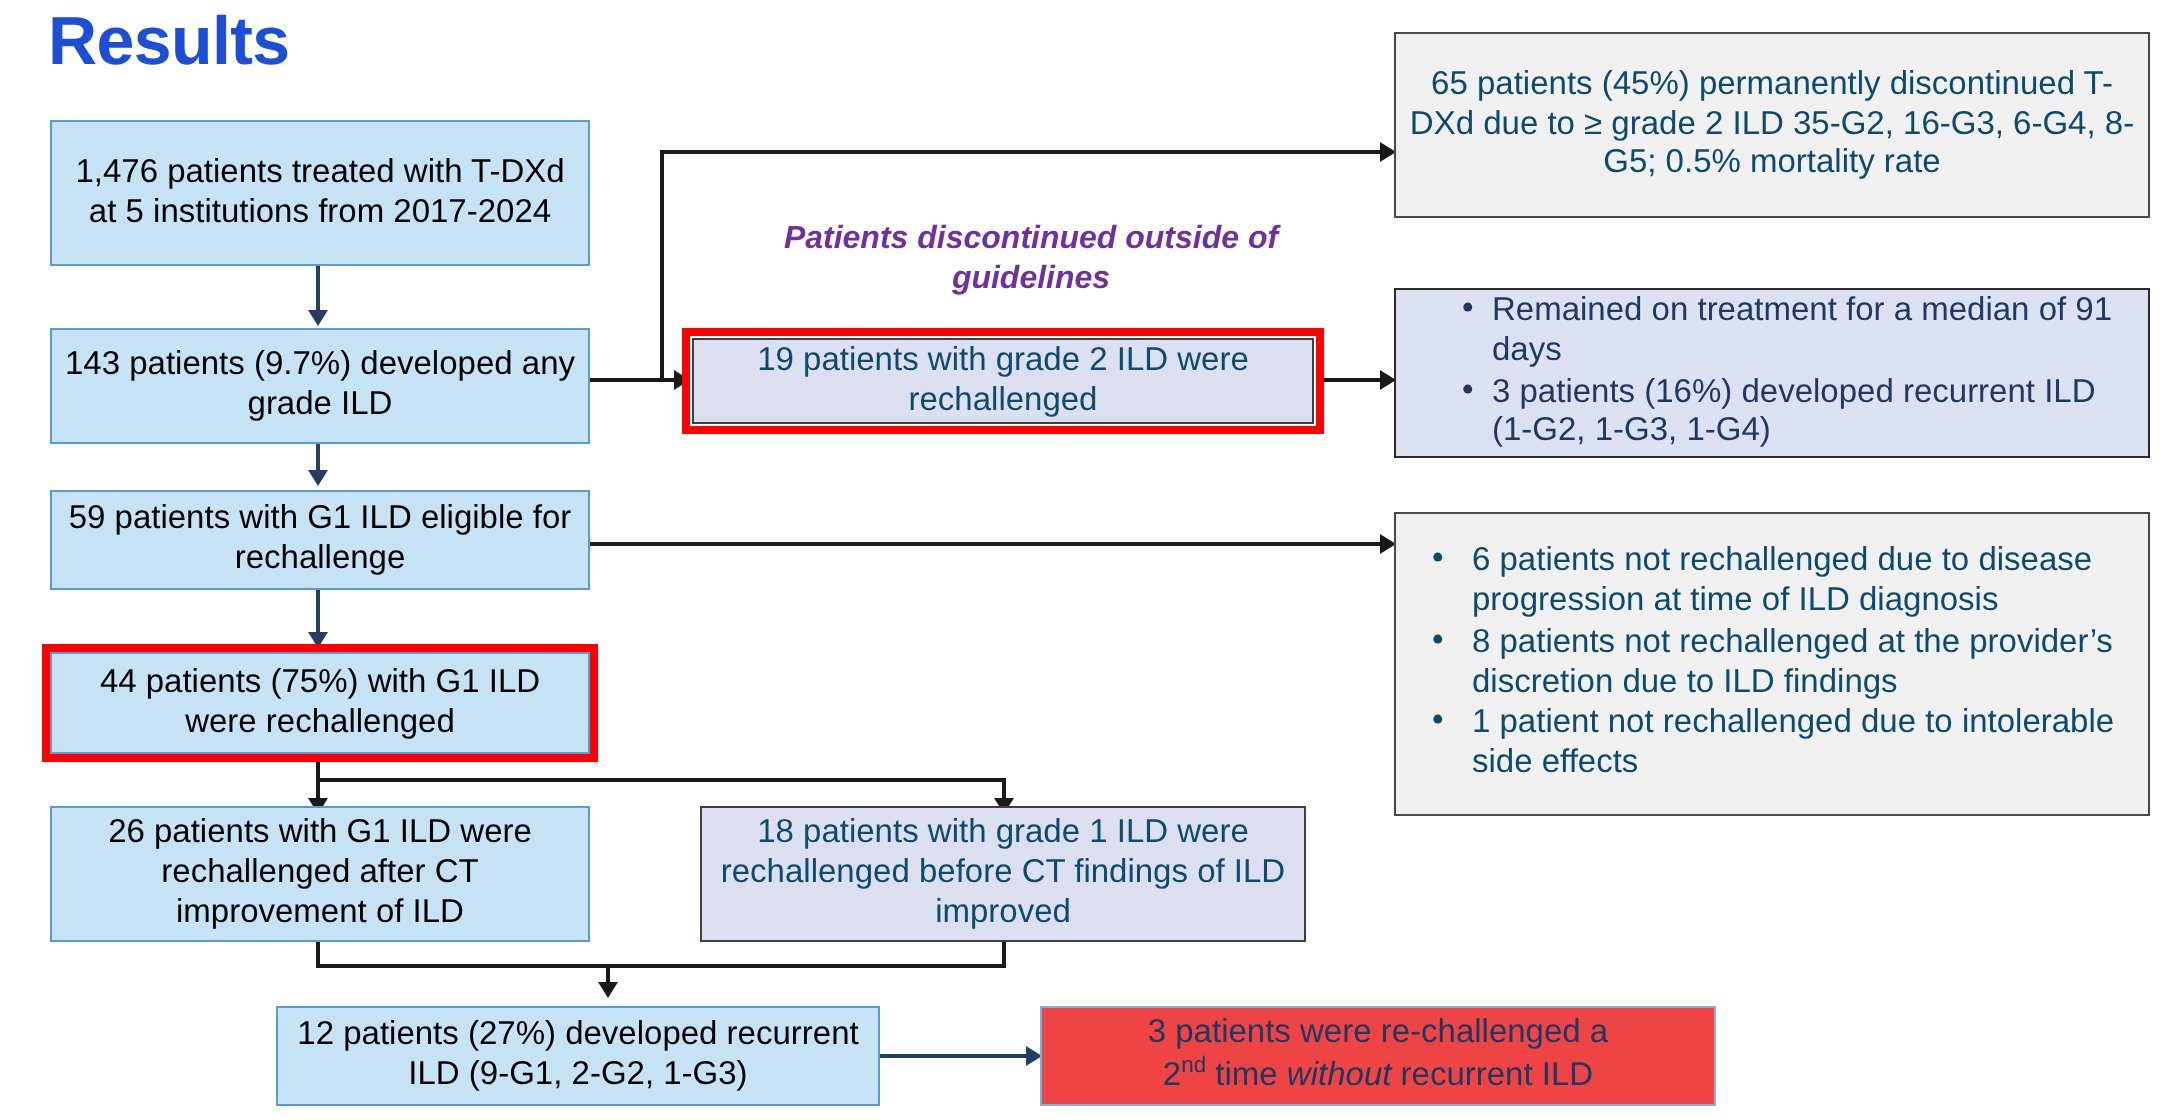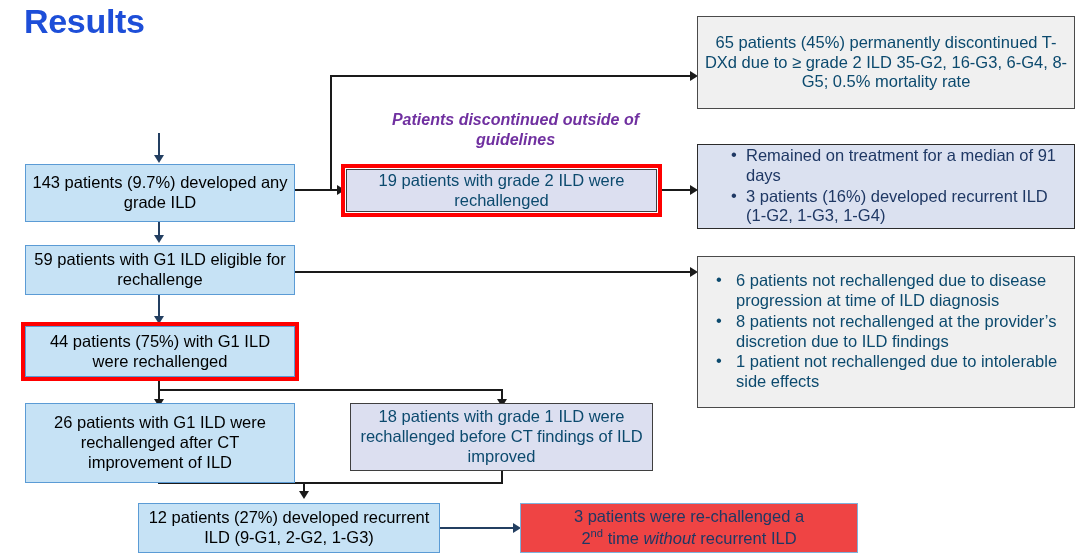--- a/index.html
+++ b/index.html
@@ -174,35 +174,38 @@
   <div class="line black" style="left:330px; top:75px; width:363px; height:2px;"></div>
   <div class="arrow arrow-right-black" style="left:690px; top:71px;"></div>
   <div class="arrow arrow-right-black" style="left:337px; top:185px;"></div>
 
   <div class="line black" style="left:658px; top:189px; width:37px; height:2px;"></div>
   <div class="arrow arrow-right-black" style="left:690px; top:185px;"></div>
 
   <div class="line black" style="left:295px; top:271px; width:400px; height:2px;"></div>
   <div class="arrow arrow-right-black" style="left:690px; top:267px;"></div>
 
+  <div class="node blue" style="left:25px; top:60px; width:270px; height:73px;">
+    <span>1,476 patients treated with T-DXd at 5 institutions from 2017-2024</span>
+  </div>
 
   <div class="node blue" style="left:25px; top:164px; width:270px; height:58px;">
     <span>143 patients (9.7%) developed any grade ILD</span>
   </div>
 
   <div class="node blue" style="left:25px; top:245px; width:270px; height:50px;">
     <span>59 patients with G1 ILD eligible for rechallenge</span>
   </div>
 
   <div class="redring" style="left:21px; top:322px; width:278px; height:59px;"></div>
   <div class="node blue" style="left:25px; top:326px; width:270px; height:51px;">
     <span>44 patients (75%) with G1 ILD were rechallenged</span>
   </div>
 
-  <div class="node blue" style="left:25px; top:403px; width:270px; height:80px;">
+  <div class="node blue" style="left:25px; top:403px; width:270px; height:68px;">
     <span>26 patients with G1 ILD were rechallenged after CT improvement of ILD</span>
   </div>
 
   <div class="node lavender" style="left:350px; top:403px; width:303px; height:68px;">
     <span>18 patients with grade 1 ILD were rechallenged before CT findings of ILD improved</span>
   </div>
 
   <div class="node blue" style="left:138px; top:503px; width:302px; height:50px;">
     <span>12 patients (27%) developed recurrent ILD (9-G1, 2-G2, 1-G3)</span>
   </div>

